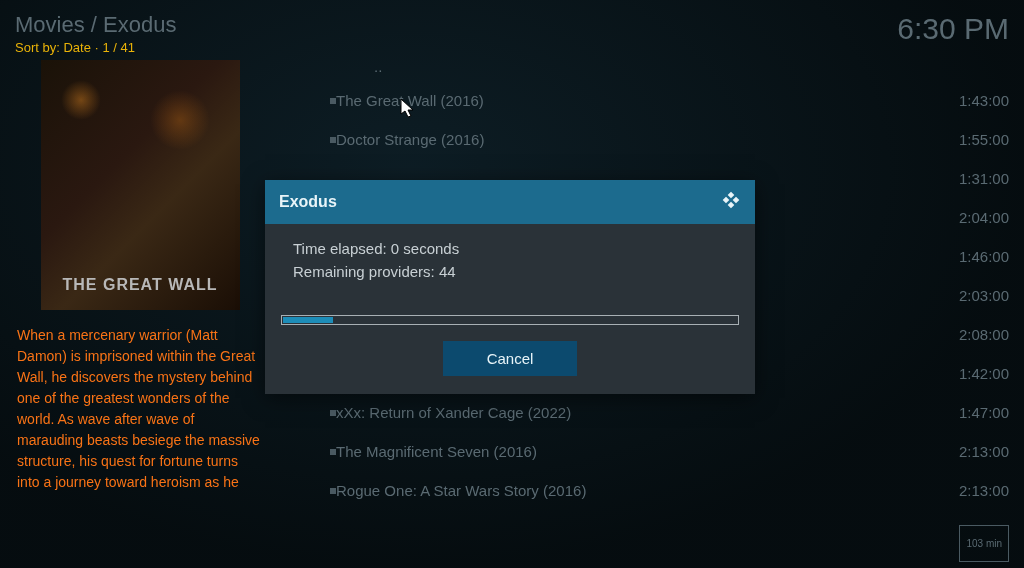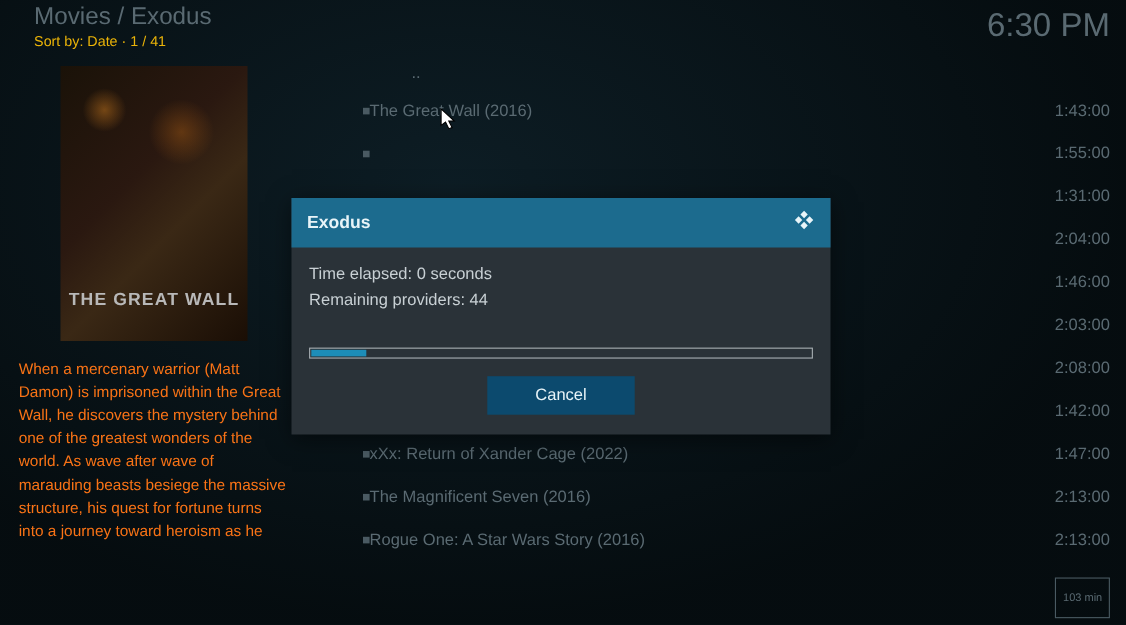--- a/index.html
+++ b/index.html
@@ -13,28 +13,27 @@
       position: relative;
     }
     .background-overlay {
       position: absolute;
       inset: 0;
       background: radial-gradient(ellipse at 40% 30%, rgba(15,35,45,0.6) 0%, rgba(5,12,15,0.95) 70%);
       z-index: 0;
     }
     .header {
       position: absolute;
-      top: 2px;
+      top: 12px;
       left: 15px;
       right: 15px;
       display: flex;
       justify-content: space-between;
-      align-items: center;
+      align-items: flex-start;
       z-index: 1;
-      margin-left: 16px;
     }
     .breadcrumb {
       font-size: 22px;
       color: #5a6a72;
       font-weight: 300;
     }
     .sortby {
       font-size: 13px;
       color: #eab308;
       margin-top: 2px;
@@ -45,29 +44,29 @@
       font-weight: 300;
     }
     .sidebar {
       position: absolute;
       left: 15px;
       top: 60px;
       width: 250px;
       z-index: 1;
     }
     .poster {
-      width: 170px;
+      width: 199px;
       height: 250px;
       margin: 0 auto 15px;
       background: linear-gradient(135deg, #1a1208 0%, #2a1810 40%, #3a2815 60%, #1a0e05 100%);
       position: relative;
       display: flex;
       align-items: flex-end;
       justify-content: center;
-      padding-bottom: 28px;
+      padding-bottom: 16px;
     }
     .poster::before {
       content: "";
       position: absolute;
       top: 20px;
       left: 20px;
       width: 40px;
       height: 40px;
       background: radial-gradient(circle, rgba(200,120,30,0.5) 0%, transparent 70%);
       border-radius: 50%;
@@ -152,20 +151,21 @@
     .kodi-icon {
       color: #e8f4f8;
     }
     .dialog-body {
       padding: 14px 16px 18px;
     }
     .dialog-text {
       color: #c8d0d4;
       font-size: 15px;
       line-height: 1.5;
+      margin-left: 12px;
     }
     .progress-bar {
       margin-top: 32px;
       height: 10px;
       border: 1px solid #a8b0b4;
       background: #2a3238;
       position: relative;
     }
     .progress-fill {
       position: absolute;
@@ -228,20 +228,21 @@
   <div class="movie-row">
     <div class="movie-row-left">
       <div class="bullet"></div>
       <span>The Great Wall (2016)</span>
     </div>
     <span class="duration">1:43:00</span>
   </div>
   <div class="movie-row">
     <div class="movie-row-left">
       <div class="bullet"></div>
+      <span>Doctor Strange (2016)</span>
     </div>
     <span class="duration">1:55:00</span>
   </div>
   <div class="movie-row">
     <div class="movie-row-left"></div>
     <span class="duration">1:31:00</span>
   </div>
   <div class="movie-row">
     <div class="movie-row-left"></div>
     <span class="duration">2:04:00</span>

